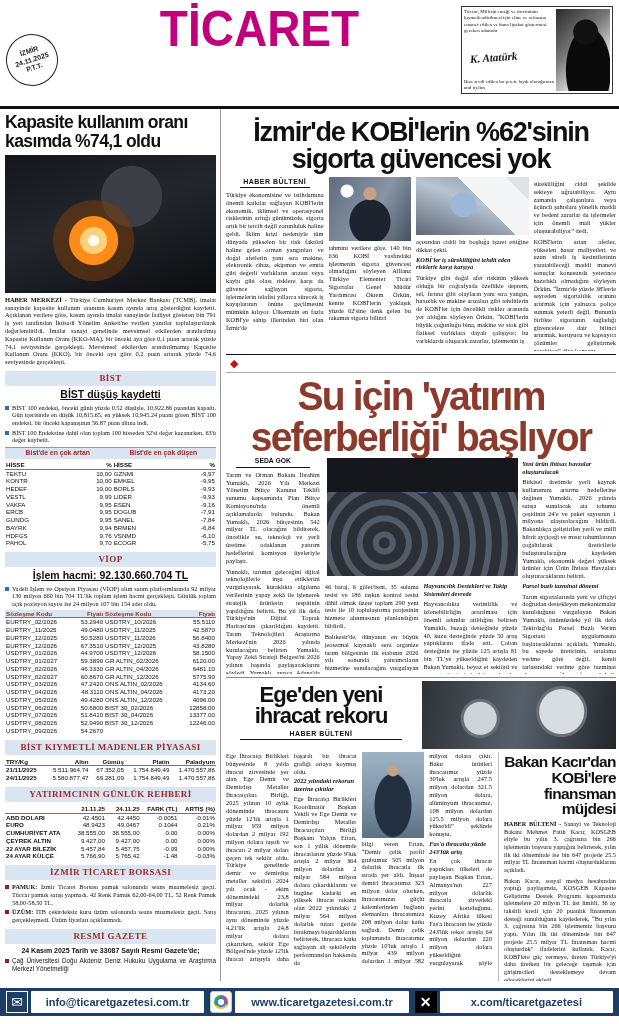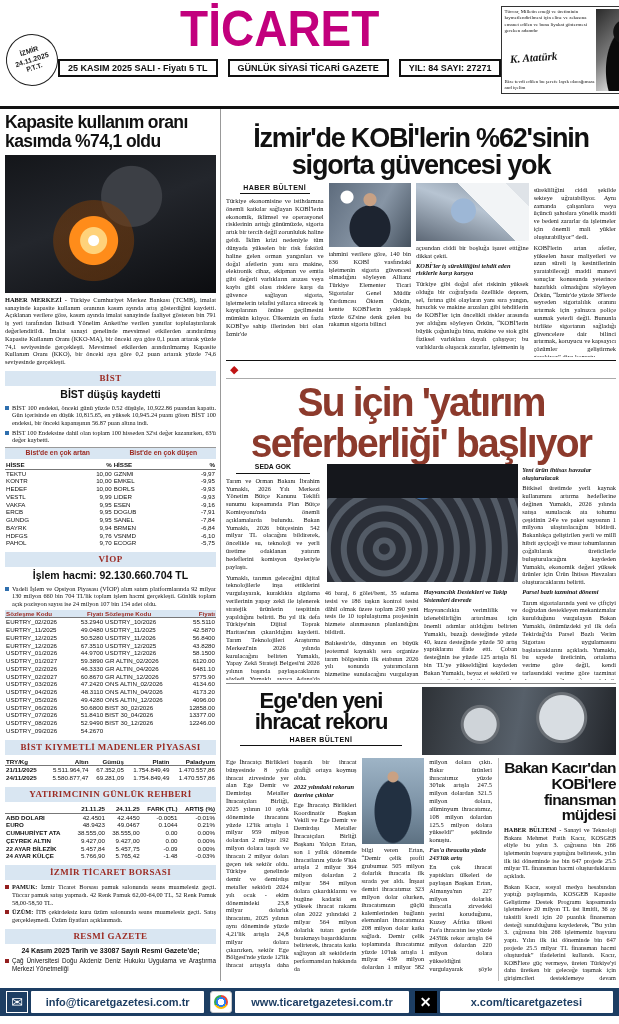--- a/index.html
+++ b/index.html
@@ -41,41 +41,41 @@
   .h-cap{font:bold 17.5px/1.08 "Liberation Sans",sans-serif;letter-spacing:-0.6px;margin:1px 0 4px;}
   .ph{width:100%;background:#9aa4ad;}
   .ph-weld{height:138px;background:
       radial-gradient(circle at 42% 62%, #fff 0 5px, #ffd27a 6px 13px, #ff8c1a 14px 24px, rgba(120,60,10,.55) 25px 40px, transparent 41px),
       radial-gradient(circle at 60% 30%, #3c3f45 0 30px, transparent 31px),
       linear-gradient(160deg,#14161a 0%,#23262c 45%,#0c0d10 100%);}
   p.news{font:6.4px/1.22 "Liberation Serif",serif;text-align:justify;margin:3px 0 2px;}
   .lead{font-weight:bold;}
   .band{background:var(--band-bg);color:var(--band-red);font:bold 9px/1 "Liberation Serif",serif;
         text-align:center;padding:3px 7px;letter-spacing:.4px;margin:5px 0 3px;}
-  .sub-center{font:bold 10.5px/1.1 "Liberation Sans",sans-serif;text-align:center;margin:1px 0 3px;}
+  .sub-center{font:bold 10.5px/1.1 "Liberation Sans",sans-serif;text-align:center;margin:1px 0 3px;text-decoration:underline;}
   ul.sq{list-style:none;margin:0;padding:0;}
   ul.sq li{font:6.3px/1.22 "Liberation Serif",serif;text-align:justify;padding-left:7px;position:relative;margin-bottom:2px;}
   ul.sq li::before{content:"";position:absolute;left:0;top:2px;width:4px;height:4px;background:var(--blue-sq);}
   ul.sq.red li::before{background:var(--red-sq);}
   table.dt{width:100%;border-collapse:collapse;font:6.2px/1.25 "Liberation Sans",sans-serif;margin:2px 0;}
   table.dt td{padding:0 1px;}
   table.dt thead td{font-weight:bold;border-bottom:.5px solid #777;}
   .movers-band{display:flex;background:var(--band-bg);margin-top:3px;border-top:1px solid #999;}
   .movers-band span{flex:1;text-align:center;font:bold 6.8px/1.6 "Liberation Sans",sans-serif;color:var(--band-red);}
   .t-movers td:nth-child(2),.t-movers td:nth-child(4){text-align:right;}
   .t-viop td:nth-child(2),.t-viop td:nth-child(4){text-align:right;}
   .t-viop thead td{color:var(--band-red);background:var(--band-bg);border:none;}
   .t-maden td,.t-rehber td{text-align:right;}
   .t-maden td:first-child,.t-rehber td:first-child{text-align:left;font-weight:bold;}
   .rg-title{font:bold 7px/1.25 "Liberation Sans",sans-serif;text-align:center;margin:2px 0;}
   ul.plain{list-style:none;margin:0;padding:0;}
   ul.plain li{font:6.3px/1.22 "Liberation Sans",sans-serif;padding-left:7px;position:relative;margin-bottom:2px;text-align:justify;}
   ul.plain li::before{content:"";position:absolute;left:0;top:2px;width:4px;height:4px;background:var(--red-sq);}
   
-  .h-kobi{font:bold 27px/1 "Liberation Sans",sans-serif;letter-spacing:-1.2px;text-align:center;margin:14px 0 4px;}
+  .h-kobi{font:bold 27px/1 "Liberation Sans",sans-serif;letter-spacing:-1.2px;text-align:center;margin:8px 0 4px;}
   .byline{font:bold 7px/1 "Liberation Sans",sans-serif;letter-spacing:.5px;text-align:center;
           border-bottom:.5px solid #111;margin:1px 14px 3px;padding-bottom:2px;}
   .kobi-cols{display:flex;gap:5px;height:174px;overflow:hidden;}
   .kc{overflow:hidden;}
   .kc1{width:26%;}.kc2{width:22%;}.kc3{width:30%;}.kc4{width:22%;}
   .insub{font:bold italic 6.4px/1.2 "Liberation Serif",serif;margin:2px 0;}
   .ph-allianz{height:64px;background:
       radial-gradient(circle at 50% 26%, #c8a184 0 6px, transparent 7px),
       radial-gradient(ellipse at 50% 70%, #1d2430 0 20px, transparent 21px),
       radial-gradient(circle at 22% 22%, #fff 0 6px, transparent 7px),
@@ -140,25 +140,20 @@
 <div class="page">
 
   <header class="masthead">
     <div class="stamp">
       <span>İZMİR</span>
       <span>24.11.2025</span>
       <span>P.T.T.</span>
     </div>
     <div class="mast-center">
       <div class="logo">TİCARET</div>
-      <div class="info-row">
-        <div class="info-box">25 KASIM 2025 SALI - Fiyatı 5 TL</div>
-        <div class="info-box">GÜNLÜK SİYASİ TİCARİ GAZETE</div>
-        <div class="info-box">YIL: 84 SAYI: 27271</div>
-      </div>
     </div>
     <div class="ataturk">
       <div class="ata-text">
         <div class="ata-q">Tüccar, Milletin emeği ve üretiminin kıymetlendirilmesi için eline ve zekasına emanet edilen ve buna liyakat göstermesi gereken adamdır</div>
         <div class="ata-sign">K. Atatürk</div>
         <div class="ata-q">Bize tevdi edilen bu şerefe layık olacağımıza and içelim</div>
       </div>
       <div class="ata-portrait"></div>
     </div>
   </header>

